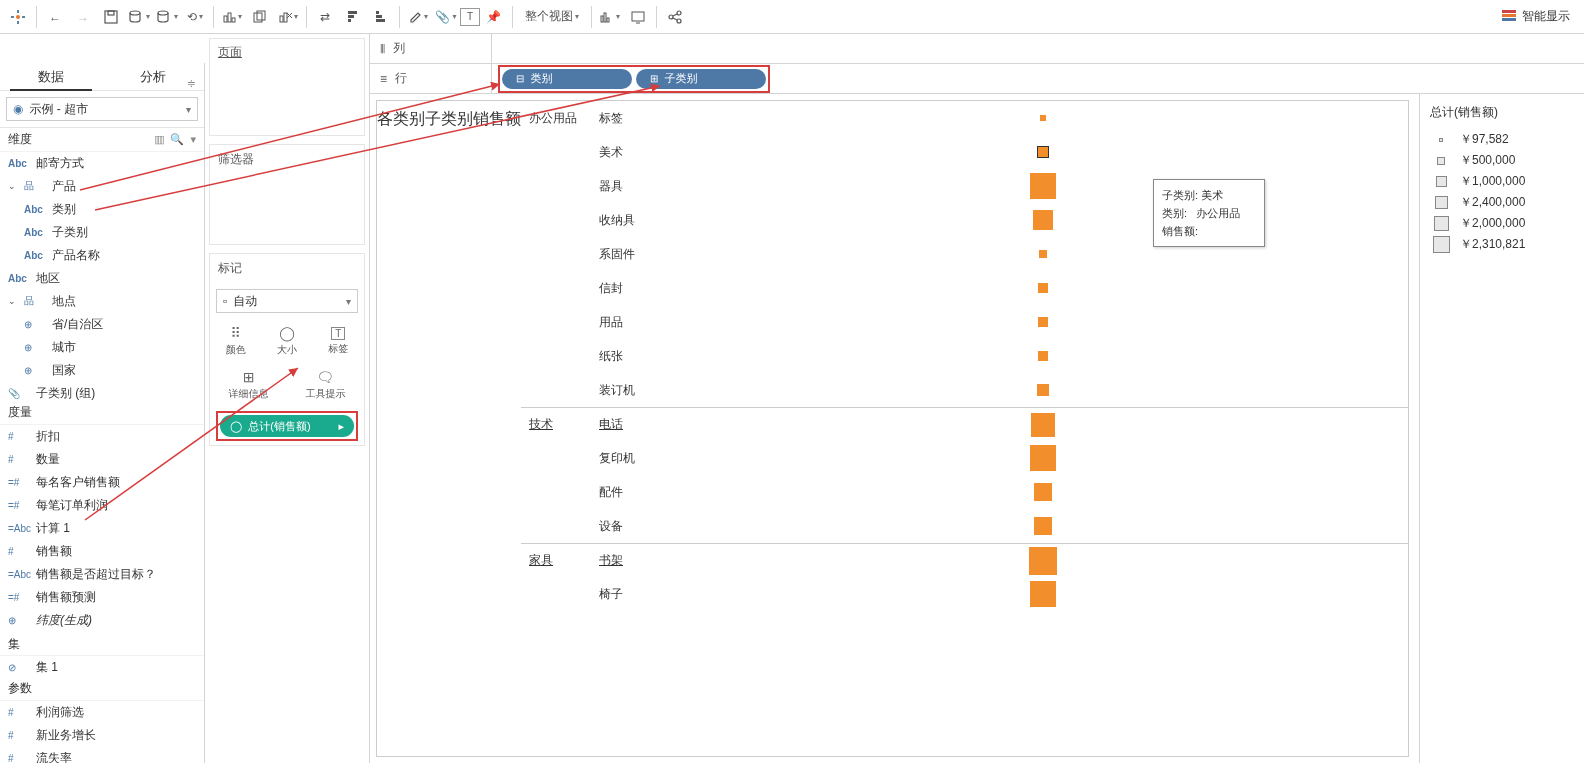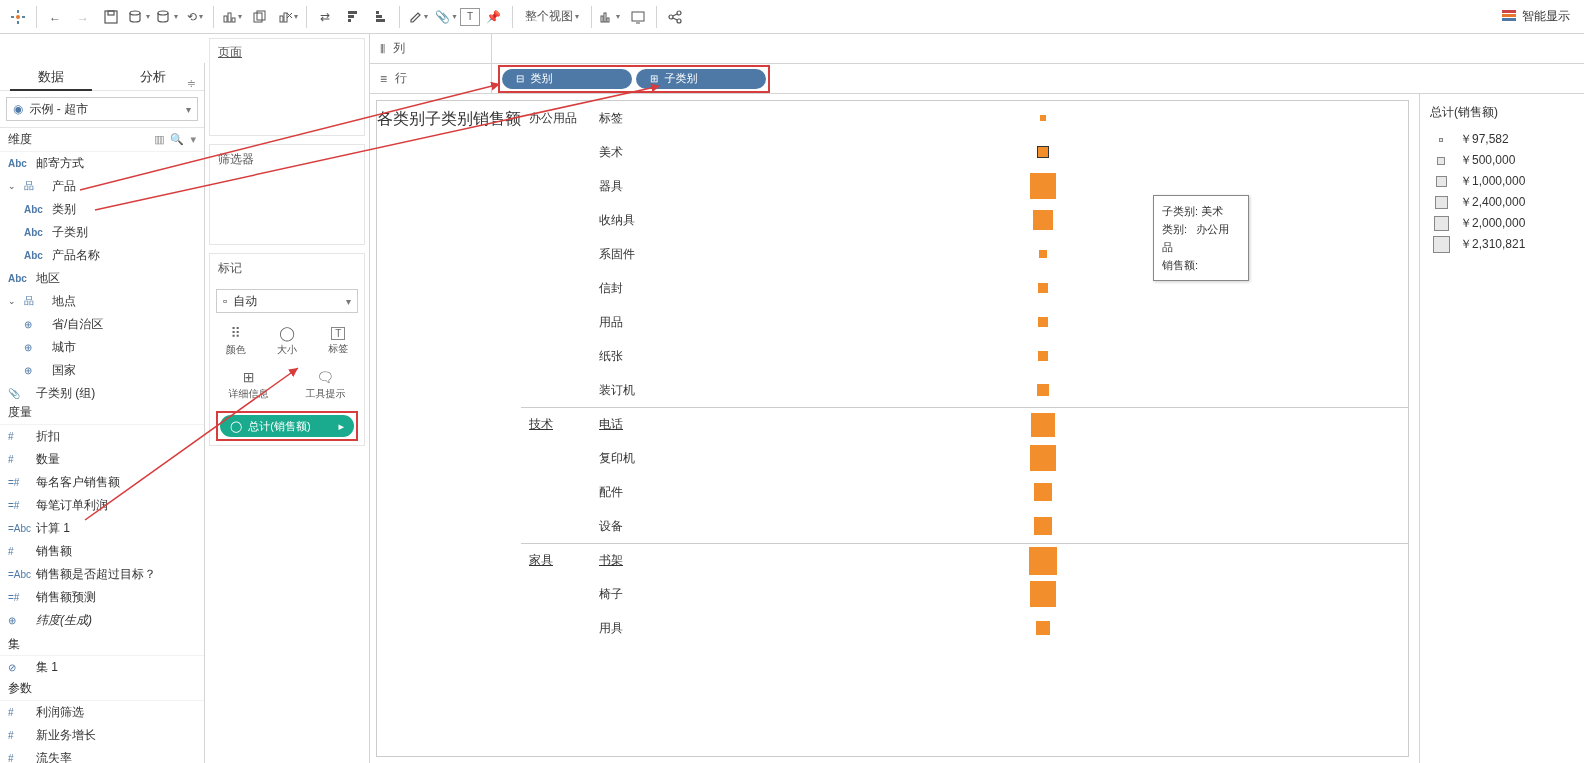--- a/index.html
+++ b/index.html
@@ -82,21 +82,21 @@
 .viz-title { text-align: center; font-size: 16px; padding: 8px 0; }
 .viz-table { flex: 1; overflow: auto; position: relative; }
 .viz-row { display: flex; height: 34px; align-items: center; }
 .cat-col { width: 78px; padding-left: 8px; font-size: 12px; }
 .sub-col { width: 78px; font-size: 12px; }
 .mark-col { flex: 1; display: flex; justify-content: center; align-items: center; }
 .sq { background: #f28e2b; }
 .cat-border { border-top: 1px solid #ccc; text-decoration: underline; }
 
 
-.tooltip { position: absolute; left: 776px; top: 94px; width: 96px; border: 1px solid #888; background: #fff; padding: 6px 8px; font-size: 11px; line-height: 18px; box-shadow: 1px 1px 3px rgba(0,0,0,.2); z-index: 10; }
+.tooltip { position: absolute; left: 776px; top: 78px; width: 112px; border: 1px solid #888; background: #fff; padding: 6px 8px; font-size: 11px; line-height: 18px; box-shadow: 1px 1px 3px rgba(0,0,0,.2); z-index: 10; }
 
 
 .legend-title { font-size: 12px; padding: 4px 0 8px 0; }
 .leg-row { display: flex; align-items: center; gap: 8px; padding: 2px 0; font-size: 12px; }
 .leg-sq { border: 1px solid #888; background: #e8e8e8; }
 
 
 .anno-svg { position: absolute; left: 0; top: 0; pointer-events: none; z-index: 5; }
 </style>
 </head>
@@ -558,27 +558,20 @@
               <div class="sub-col">书架</div>
               <div class="mark-col">
                 <div class="sq" style="width: 28px; height: 28px;"></div>
               </div>
             </div>
             <div class="viz-row">
               <div class="cat-col"></div>
               <div class="sub-col">椅子</div>
               <div class="mark-col">
                 <div class="sq" style="width: 26px; height: 26px;"></div>
-              </div>
-            </div>
-            <div class="viz-row">
-              <div class="cat-col"></div>
-              <div class="sub-col">用具</div>
-              <div class="mark-col">
-                <div class="sq" style="width: 14px; height: 14px;"></div>
               </div>
             </div>
           </div>
         <div class="tooltip">
           <div><span>子类别:</span> <span>美术</span></div>
           <div><span>类别:</span>&nbsp;&nbsp;&nbsp;<span>办公用品</span></div>
           <div><span>销售额:</span></div>
         </div>
       </div>
 

